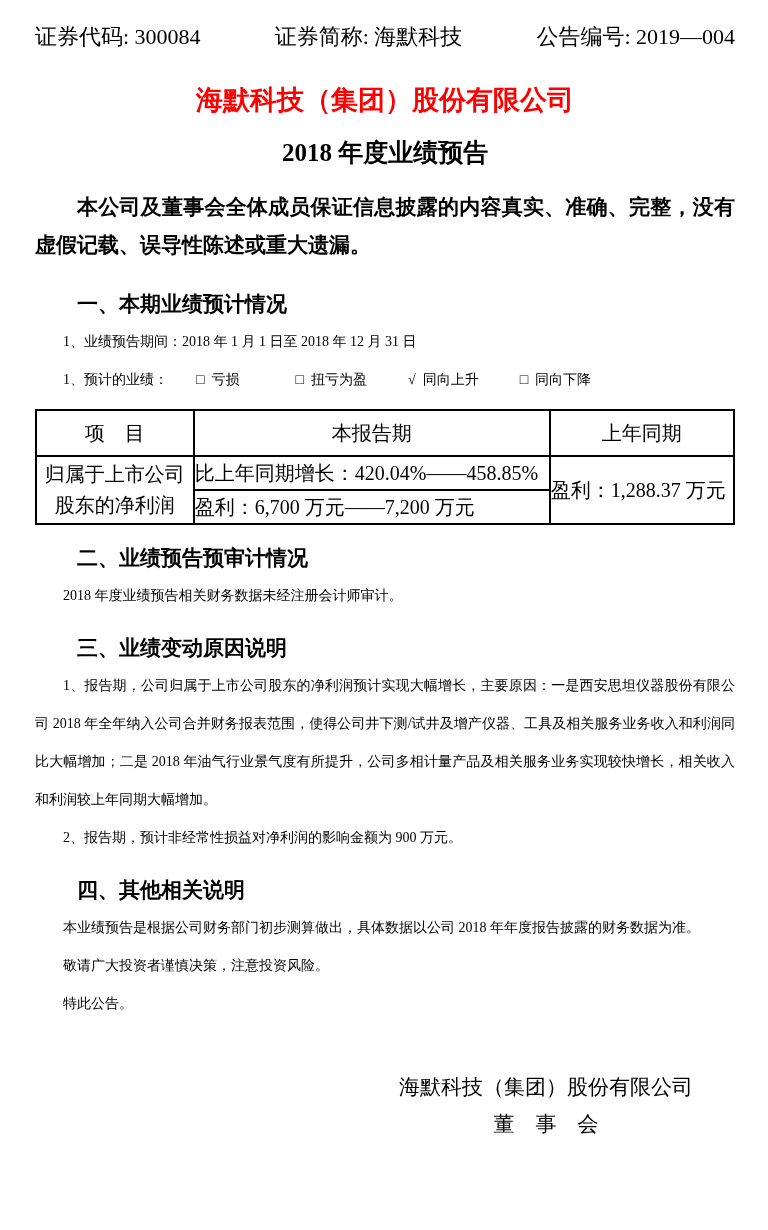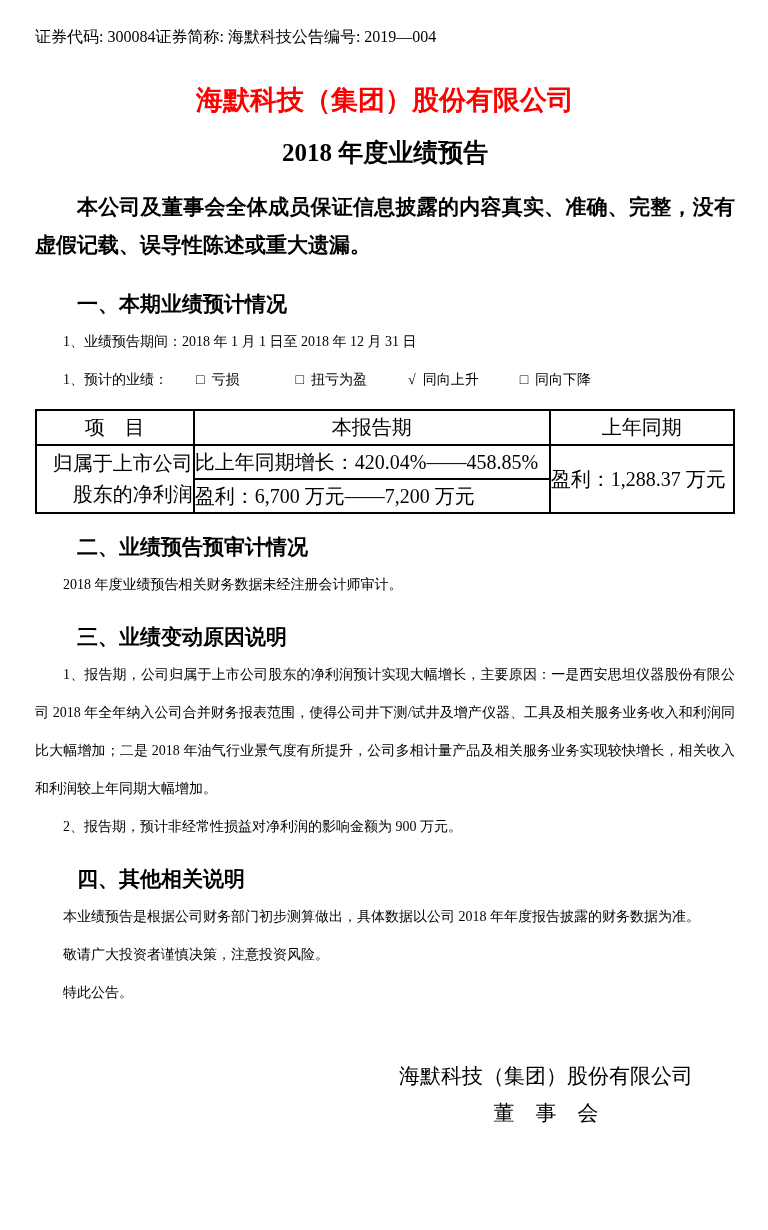--- a/index.html
+++ b/index.html
@@ -4,22 +4,22 @@
 <style>
   * { box-sizing: border-box; }
   html, body { margin: 0; padding: 0; background: #ffffff; }
   .page {
     width: 768px; height: 1230px;
     padding: 26px 33px 0 35px;
     font-family: "Liberation Serif", serif;
     color: #000; overflow: hidden; background: #fff;
   }
   .doc-header {
-    display: flex; 
-    font-size: 16px; line-height: 22px;
+    display: flex; justify-content: space-between;
+    font-size: 22px; line-height: 22px;
   }
   .doc-title {
     text-align: center; font-weight: bold; font-size: 27px;
     margin-top: 36px; line-height: 32px;
   }
   .doc-subtitle {
     text-align: center; font-weight: bold; font-size: 25px;
     margin-top: 22px; line-height: 30px;
   }
   .statement {
@@ -39,22 +39,22 @@
   .opt + .opt { margin-left: 13px; }
   .opt.gap-wide { margin-left: 28px; }
   .opt .marker { margin-right: 7px; }
   .perf-table {
     width: 100%; border-collapse: collapse; margin-top: 10px;
     table-layout: fixed; font-size: 20px;
   }
   .perf-table td, .perf-table th {
     border: 2px solid #000; padding: 0; font-weight: normal;
   }
-  .perf-table th { height: 35px; text-align: center; }
-  .cell-label { text-align: right; line-height: 31px; border-radius: 11px; }
+  .perf-table th { height: 46px; text-align: center; }
+  .cell-label { text-align: center; line-height: 31px; border-radius: 11px; }
   .cell-cur { text-align: left; padding: 9px 6px 9px 14px; height: 34px; }
   .cell-prior { text-align: left; padding-left: 14px; }
   .signature {
     margin: 46px 38px 0 auto; width: 302px;
     text-align: center; font-size: 21px; line-height: 37px;
   }
   .sig-line { white-space: nowrap; }
 </style>
 </head>
 <body>

